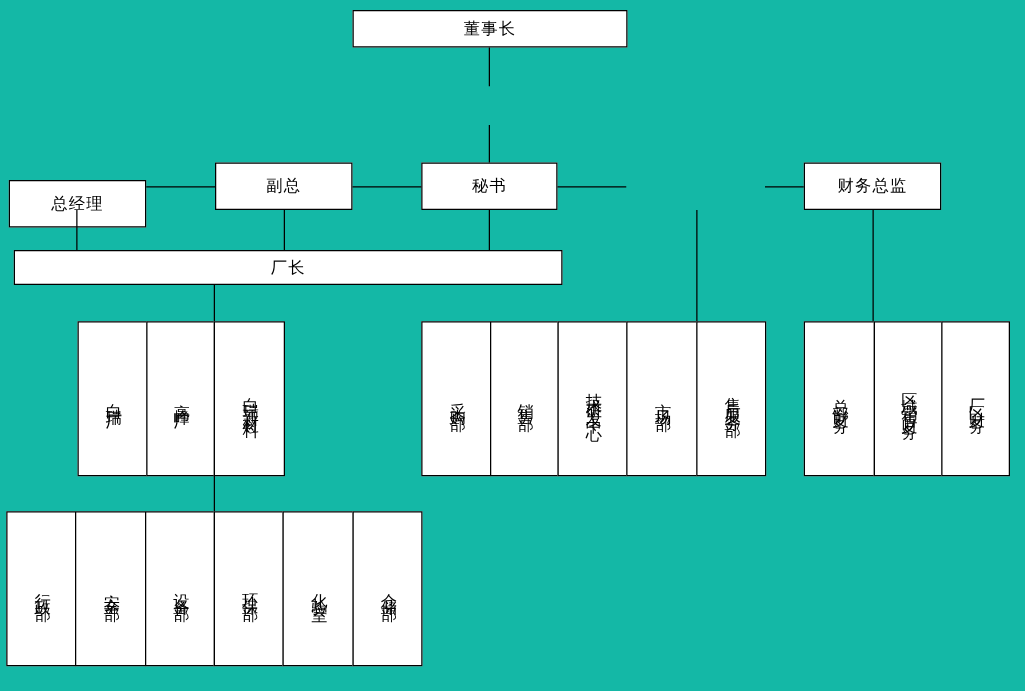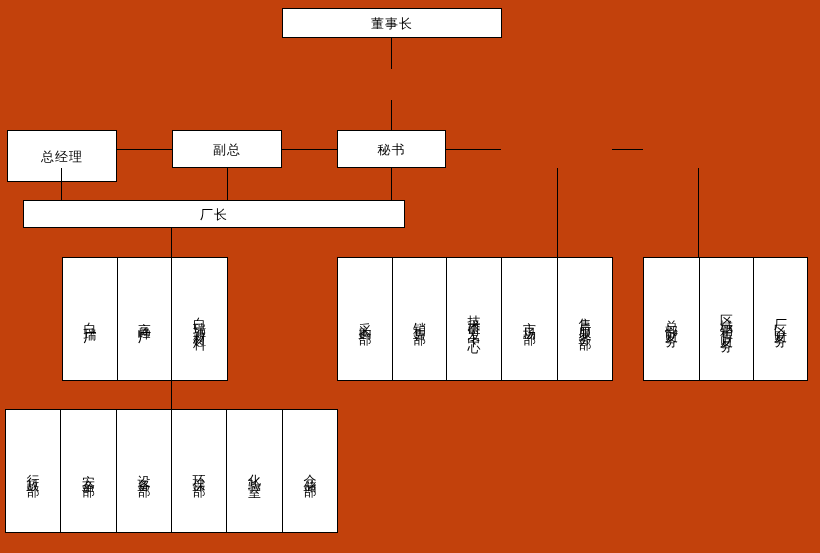--- a/index.html
+++ b/index.html
@@ -4,21 +4,21 @@
 <style>
   html, body {
     margin: 0;
     padding: 0;
     background: #ffffff;
   }
   .canvas {
     position: relative;
     width: 820px;
     height: 553px;
-    background: #c2410c;
+    background: #14b8a6;
     font-family: "DejaVu Sans", "Liberation Sans", sans-serif;
     color: #000000;
   }
   .box {
     position: absolute;
     box-sizing: border-box;
     border: 1px solid #000000;
     background: #ffffff;
     display: flex;
     align-items: center;
@@ -54,25 +54,26 @@
   }
 </style>
 </head>
 <body>
 
 <div class="canvas">
 
   <div class="box" style="left:282px;top:8px;width:220px;height:30px">董事长</div>
 
 
-  <div class="box" style="left:7px;top:130px;width:110px;height:52px">总经理</div>
+  <div class="box" style="left:7px;top:144px;width:110px;height:38px">总经理</div>
   <div class="box" style="left:337px;top:130px;width:109px;height:38px">秘书</div>
   <div class="box" style="left:172px;top:130px;width:110px;height:38px">副总</div>
+  <div class="box" style="left:643px;top:130px;width:110px;height:38px">财务总监</div>
 
-  <div class="box" style="left:23px;top:200px;width:382px;height:28px">厂长</div>
+  <div class="box" style="left:11px;top:200px;width:439px;height:28px">厂长</div>
 
   <div class="vbox" style="left:62px;top:257px;width:56px;height:124px">白瑞厂</div>
   <div class="vbox" style="left:117px;top:257px;width:55px;height:124px">高峰厂</div>
   <div class="vbox" style="left:171px;top:257px;width:57px;height:124px">白瑞新材料</div>
 
   <div class="vbox" style="left:337px;top:257px;width:56px;height:124px">采购部</div>
   <div class="vbox" style="left:392px;top:257px;width:55px;height:124px">销售部</div>
   <div class="vbox" style="left:446px;top:257px;width:56px;height:124px">技术研发中心</div>
   <div class="vbox" style="left:501px;top:257px;width:57px;height:124px">市场部</div>
   <div class="vbox" style="left:557px;top:257px;width:56px;height:124px">售后服务部</div>

